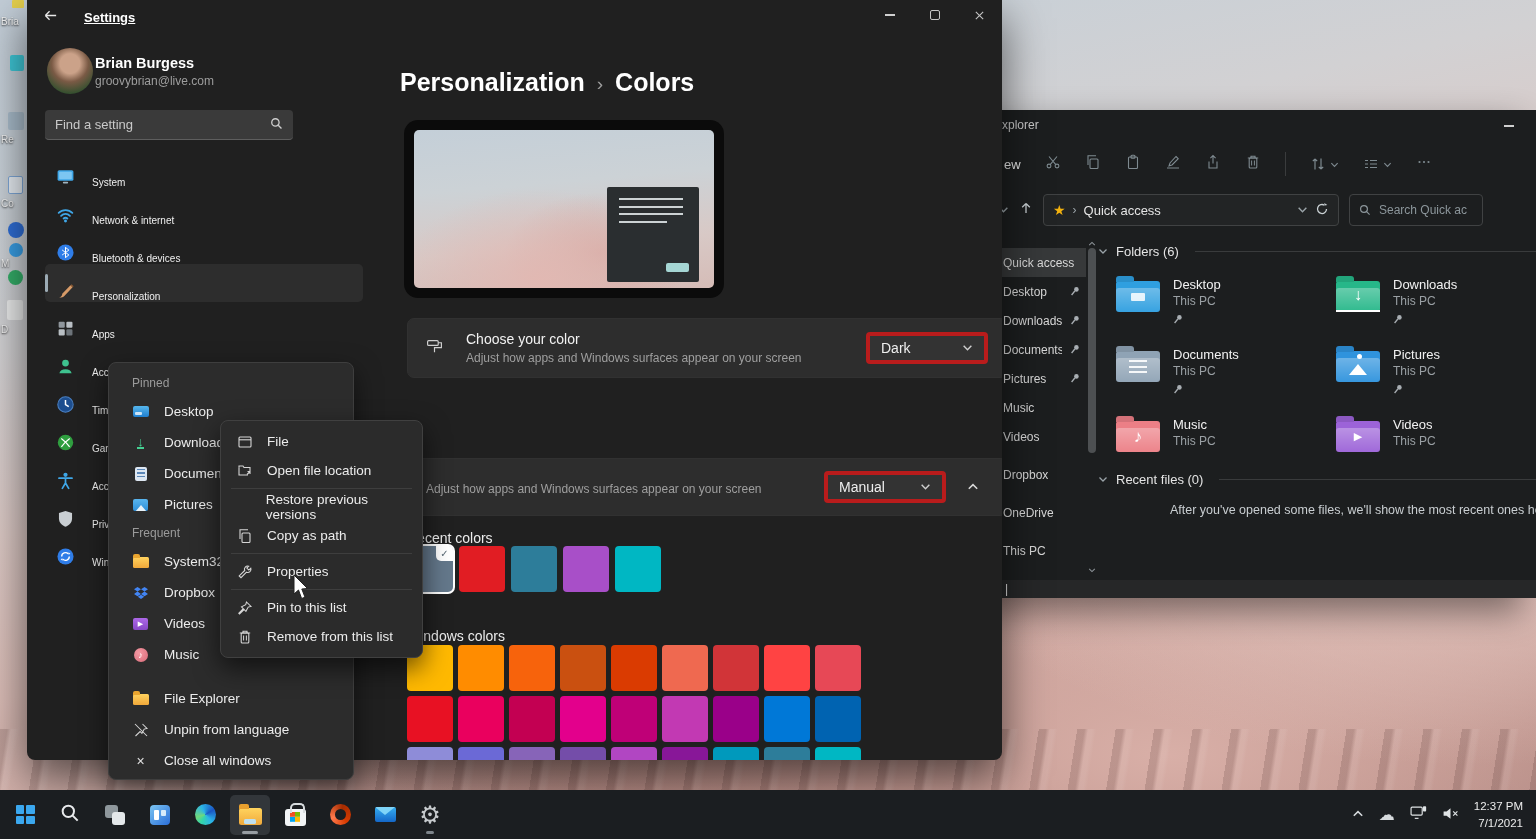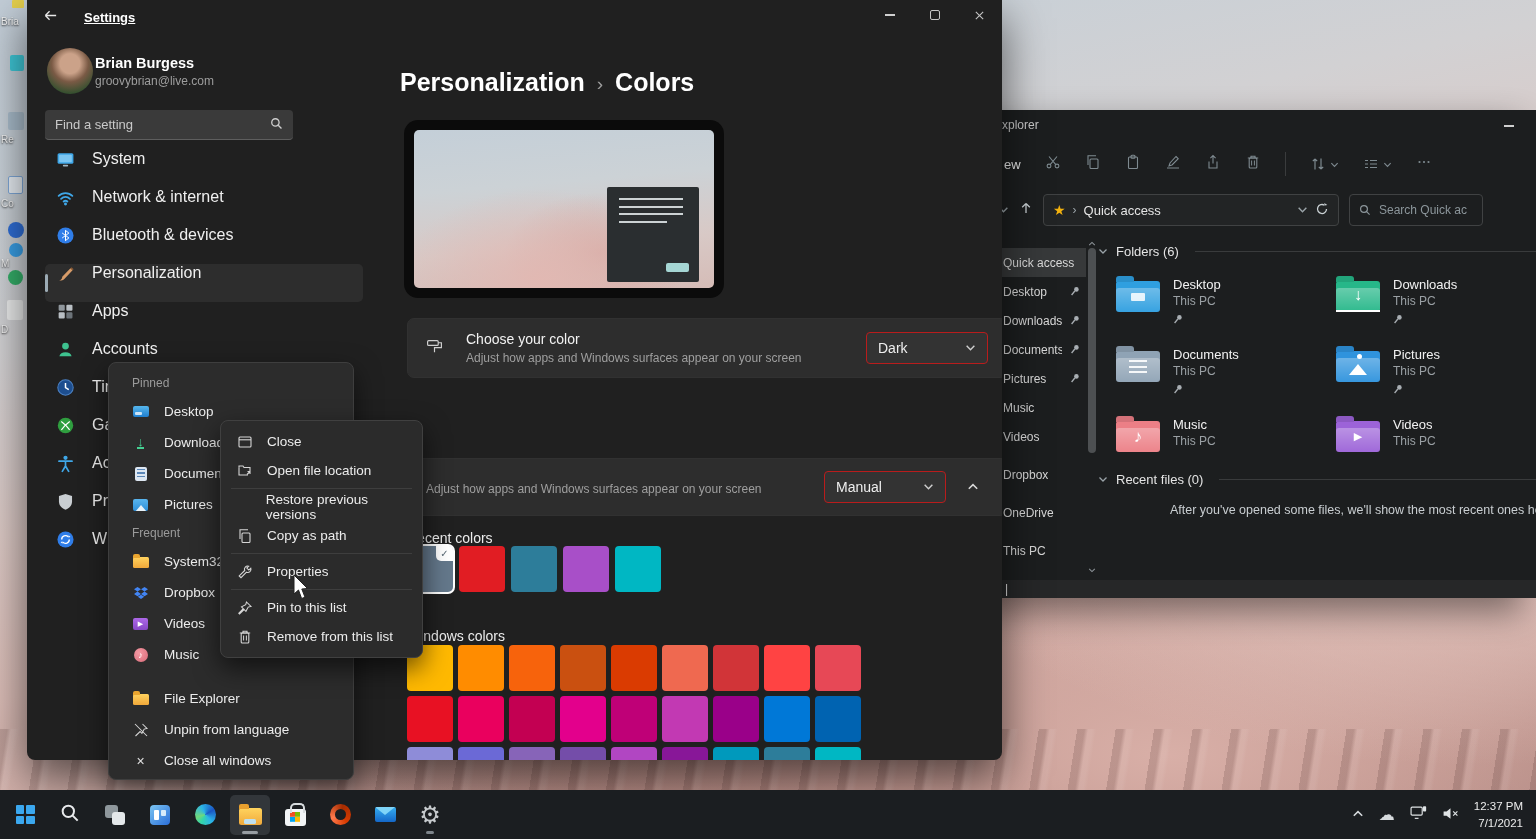--- a/index.html
+++ b/index.html
@@ -103,21 +103,21 @@
   .avatar { width:46px; height:46px; border-radius:50%;
     background:radial-gradient(circle at 50% 34%, #cba289 0 26%, #7a5a45 48%, #35502f 78%, #23391f 100%); }
   .p-name { font-size:14.5px; font-weight:700; }
   .p-mail { font-size:12px; color:#9d9d9d; margin-top:3px; }
   .s-search { margin-top:16px; width:248px; height:30px; background:#3a3a3a; border-radius:4px;
     border-bottom:1px solid #5e5e5e; display:flex; align-items:center; padding:0 10px;
     font-size:13px; color:#c9c9c9; }
   .s-search .sp { flex:1; }
   .s-nav { margin-top:10px; }
   .s-item { position:relative; width:318px; height:38px; border-radius:5px; display:flex;
-    align-items:flex-start; gap:17px; padding-left:11px; font-size:16px; color:#efefef; }
+    align-items:flex-end; gap:17px; padding-left:11px; font-size:10px; color:#efefef; }
   .s-item.sel { background:#2d2d2d; }
   .s-item.sel::before { content:''; position:absolute; left:0; top:10px; width:3px; height:18px;
     border-radius:2px; background:#9cabb5; }
 
   .s-main { position:absolute; left:345px; top:34px; right:0; bottom:0; }
   .bc { display:flex; align-items:center; gap:12px; margin:34px 0 0 28px; }
   .bc-parent { font-size:25px; font-weight:600; }
   .bc-sep { font-size:19px; color:#9d9d9d; padding-top:3px; }
   .bc-cur { font-size:25px; font-weight:700; }
   .prev { position:absolute; left:32px; top:86px; width:320px; height:178px; background:#0b0b0b;
@@ -130,21 +130,21 @@
   .prev-win { position:absolute; right:15px; top:57px; width:92px; height:95px; background:#2a2e30;
     border-radius:2px; padding:11px 12px 0 12px; }
   .prev-line { height:2px; background:#ccd2d4; margin-bottom:5.5px; }
   .prev-btn { position:absolute; right:10px; bottom:10px; width:23px; height:9px; background:#a5d6d4; border-radius:2px; }
 
   .card { position:absolute; left:35px; width:600px; background:#2d2d2d; border:1px solid #313131;
     border-radius:7px; display:flex; align-items:center; padding:0 18px; }
   .c-ic { width:40px; color:#cfcfcf; }
   .ct { font-size:14px; color:#f2f2f2; }
   .cs { font-size:12px; color:#9f9f9f; margin-top:4px; }
-  .dd { margin-left:auto; width:122px; height:32px; background:#333333; border:1px solid #b91c1c;
+  .dd { margin-left:auto; width:122px; height:32px; background:#333333; border:4px solid #b91c1c;
     border-radius:4px; display:flex; align-items:center; justify-content:space-between;
     padding:0 11px; font-size:14px; color:#eee; }
   .onlbl { margin-left:auto; font-size:14px; margin-right:13px; }
   .toggle { width:44px; height:22px; border-radius:11px; background:#c2cdd3; position:relative; }
   .knob { position:absolute; right:3px; top:3px; width:16px; height:16px; border-radius:50%; background:#141414; }
   .chevbtn { width:30px; height:30px; margin-left:12px; display:flex; align-items:center;
     justify-content:center; color:#d8d8d8; }
   .sec-label { position:absolute; left:35px; font-size:14px; color:#ececec; }
   .swrow { position:absolute; left:35px; display:flex; gap:6px; }
   .swrow2 { gap:5px; }
@@ -888,21 +888,21 @@
       </div>
   </div>
 
   <div class="ctxmenu">
     <div class="c-i">
         <span class="c-ic16">
           <svg width="16" height="16">
             <use href="#i-window"></use>
           </svg>
         </span>
-        <span>Close</span>
+        <span>File</span>
       </div>
     <div class="c-i">
         <span class="c-ic16">
           <svg width="16" height="16">
             <use href="#i-folderloc"></use>
           </svg>
         </span>
         <span>Open file location</span>
       </div>
     <div class="c-sep"></div>

